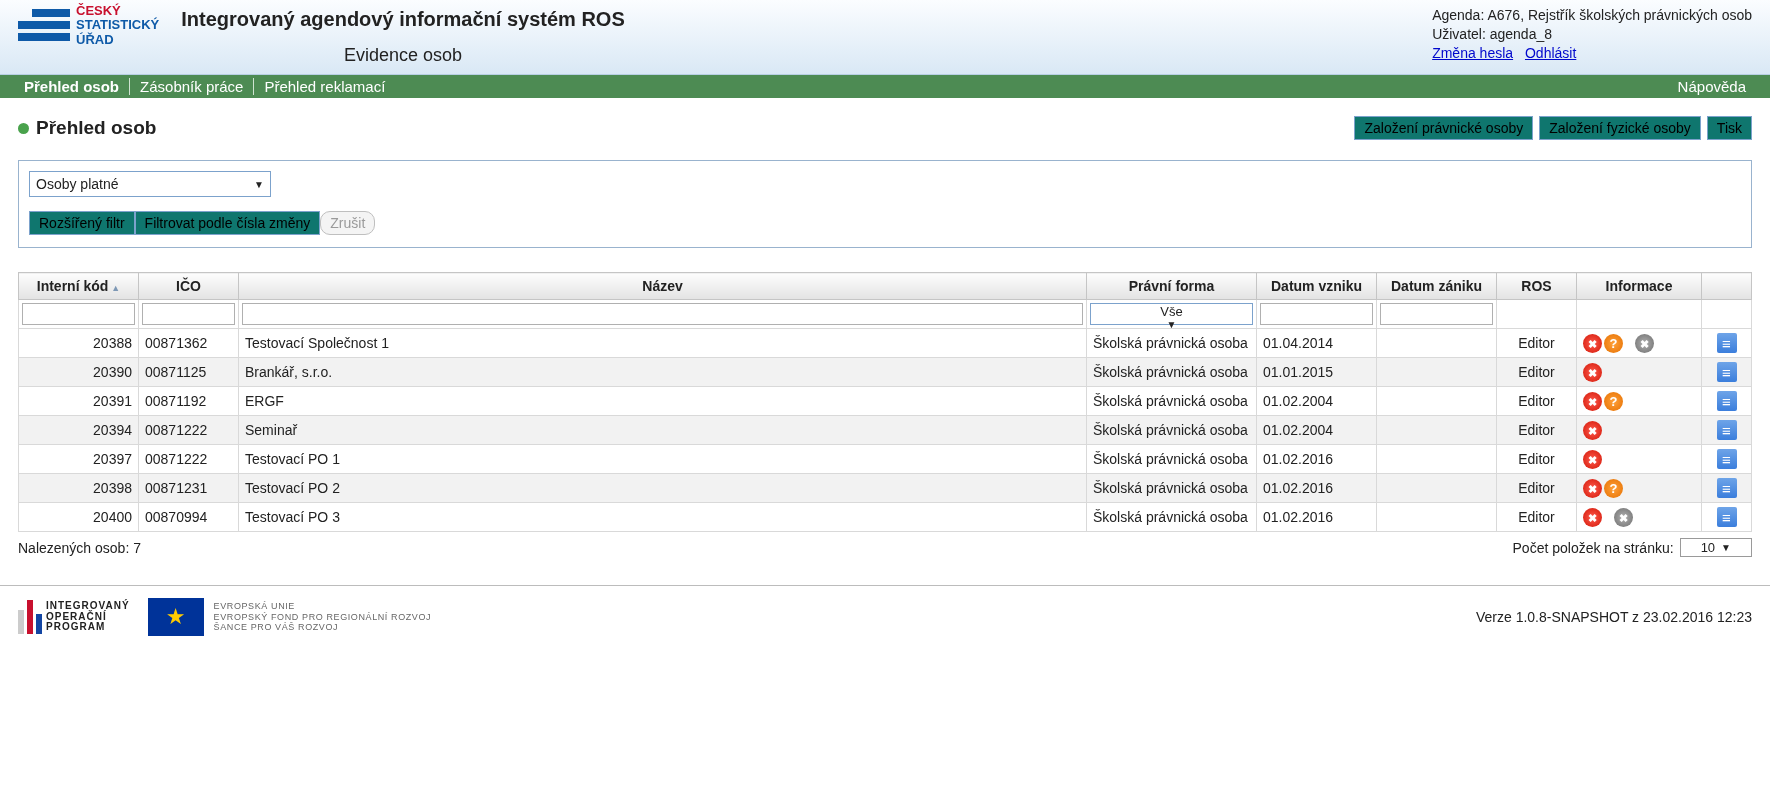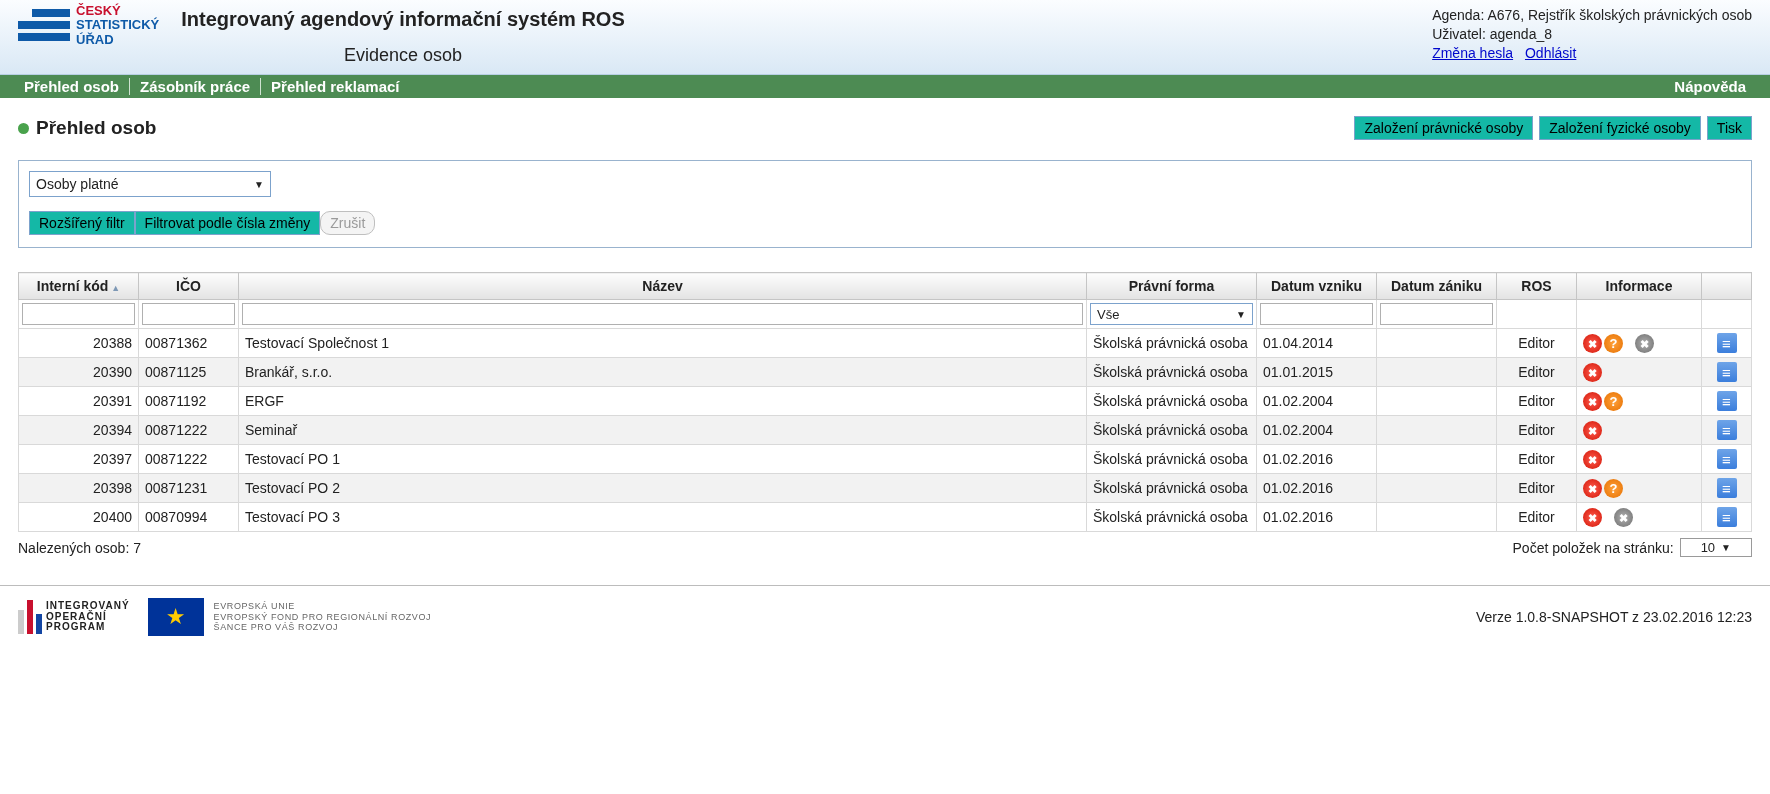--- a/index.html
+++ b/index.html
@@ -20,46 +20,46 @@
   .logo-text .red { color:#c8102e; }
   .logo-text .blue { color:#0e5aa8; }
   .title-block { padding:4px 0 6px 2px; }
   .title-block .main { font-size:20px; font-weight:bold; color:#222; }
   .title-block .sub { font-size:18px; color:#222; margin-top:14px;text-align:center; }
   .user-block { margin-left:auto; font-size:14px; padding-top:2px; line-height:1.35; }
   .user-block a { color:#0007cc; text-decoration:underline; margin-right:8px; cursor:pointer; }
 
   
   .nav { background:#4d8b53; color:#fff; font-size:15px; padding:3px 14px; display:flex; align-items:center; }
-  .nav span { padding:0 10px; border-left:1px solid #cfe3d1; cursor:pointer;font-weight:bold; }
+  .nav span { padding:0 10px; border-left:1px solid #cfe3d1; cursor:pointer; }
   .nav span:first-child { border-left:none; font-weight:bold; }
   .nav .help { margin-left:auto; border:none; cursor:pointer; }
 
   
   .content { padding: 18px 18px 6px 18px; }
   .page-title-row { display:flex; align-items:center; }
   .dot { width:11px; height:11px; background:#49a24c; border-radius:50%; margin-right:7px; }
   .page-title { font-size:19px; font-weight:bold; }
   .top-buttons { margin-left:auto; display:flex; gap:6px; }
-  .btn { border:1px solid #7ca2cc; background:#14b8a6; padding:3px 9px; font-size:14px; cursor:pointer; }
+  .btn { border:1px solid #7ca2cc; background:#0f766e; padding:3px 9px; font-size:14px; cursor:pointer; }
   .btn.disabled { color:#9a9a9a; border-color:#bfbfbf; background:#f4f4f4; cursor:default;border-radius:10px; }
 
   
   .filter-box { border:1px solid #99b3ce; margin-top:20px; padding:10px 10px 12px 10px; }
   .select { border:1px solid #7ca2cc; background:#fff; padding:4px 6px; width:242px; font-size:14px; display:flex; justify-content:space-between; align-items:center; cursor:pointer; }
   .caret { font-size:10px; }
   .filter-btns { margin-top:14px; display:flex; }
 
   
   table.grid { width:100%; border-collapse:collapse; margin-top:24px; table-layout:fixed; }
   .grid th { background:linear-gradient(#fdfdfd,#e3e3e3); border:1px solid #c5c5c5; padding:5px 6px; font-size:14px; font-weight:bold; text-align:center; }
   .grid td { border:1px solid #d9d9d9; padding:4px 6px; font-size:14px; white-space:nowrap; overflow:hidden; text-overflow:ellipsis; }
   .grid tr.filter td { padding:3px; }
   .grid tr.filter input { width:100%; border:1px solid #b0b0b0; height:22px; padding:0 4px; font-size:13px; }
-  .grid tr.filter .select.small { width:100%; height:22px; padding:0 6px; font-size:13px; }
+  .grid tr.filter .select.small { width:100%; height:22px; padding:0 6px; font-size:13px;flex-direction:column; }
   .grid tbody tr.data:nth-child(odd) td { background:#fff; }
   .grid tbody tr.data:nth-child(even) td { background:#f2f2f2; }
   .grid td.right { text-align:right; }
   .grid td.center { text-align:center; }
   .col-kod { width:120px; }
   .col-ico { width:100px; }
   .col-nazev { width:auto; }
   .col-pf { width:170px; }
   .col-dv { width:120px; }
   .col-dz { width:120px; }

